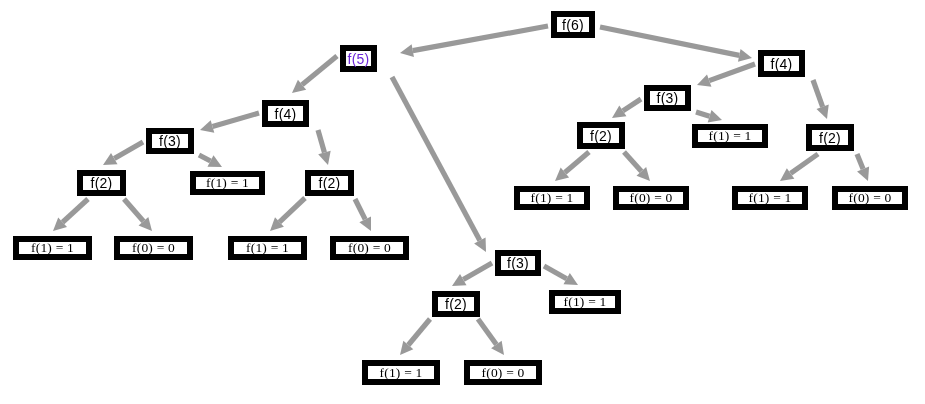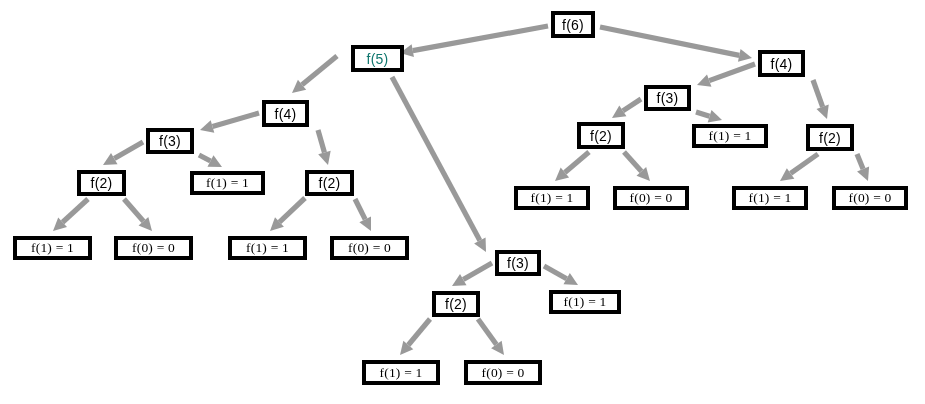--- a/index.html
+++ b/index.html
@@ -5,21 +5,21 @@
   html,body{margin:0;padding:0;background:#ffffff;}
   body{
     font-family:"Liberation Sans", sans-serif;
     width:925px;height:404px;overflow:hidden;
   }
   #canvas{position:relative;width:925px;height:404px;background:#ffffff;}
   #arrows{position:absolute;left:0;top:0;width:925px;height:404px;}
   .node{
     position:absolute;
     box-sizing:border-box;
-    border:4px solid #7f1d1d;
+    border:6px solid #7f1d1d;
     background:#ffffff;
     color:#000000;
     display:flex;
     align-items:center;
     justify-content:center;
     font-size:14px;
     line-height:1;
     letter-spacing:0.2px;
     white-space:nowrap;
     z-index:5;
@@ -124,21 +124,21 @@
         <polygon points="400,355 403.3289588782553,340.85192476741497 413.31583551302117,349.1743219630532" fill="#999999"></polygon>
       </g>
       <g>
         <line x1="478" y1="319" x2="496.3886228000233" y2="344.46117003080155" stroke="#999999" stroke-width="5.2" stroke-linecap="butt"></line>
         <polygon points="504,355 491.1192078154241,348.2668586307899 501.65803778462254,340.6554814308132" fill="#999999"></polygon>
       </g>
     </svg>
 <div class="node call" style="left: 551px; top: 11px; width: 44px; height: 27px; border-color: rgb(0, 0, 0); background: rgb(255, 255, 255); color: rgb(0, 0, 0);">
       <span>f(6)</span>
     </div>
-    <div class="node call" style="left: 351px; top: 45px; width: 53px; height: 27px; border-color: rgb(0, 0, 0); background: rgb(255, 255, 255); color: #0f766e;">
+    <div class="node call" style="left: 340px; top: 45px; width: 37px; height: 27px; border-color: rgb(0, 0, 0); background: rgb(255, 255, 255); color: #6d28d9;">
       <span>f(5)</span>
     </div>
     <div class="node call" style="left: 758px; top: 50px; width: 47px; height: 27px; border-color: rgb(0, 0, 0); background: rgb(255, 255, 255); color: rgb(0, 0, 0);">
       <span>f(4)</span>
     </div>
     <div class="node call" style="left: 262px; top: 100px; width: 47px; height: 27px; border-color: rgb(0, 0, 0); background: rgb(255, 255, 255); color: rgb(0, 0, 0);">
       <span>f(4)</span>
     </div>
     <div class="node call" style="left: 644px; top: 85px; width: 47px; height: 26px; border-color: rgb(0, 0, 0); background: rgb(255, 255, 255); color: rgb(0, 0, 0);">
       <span>f(3)</span>

